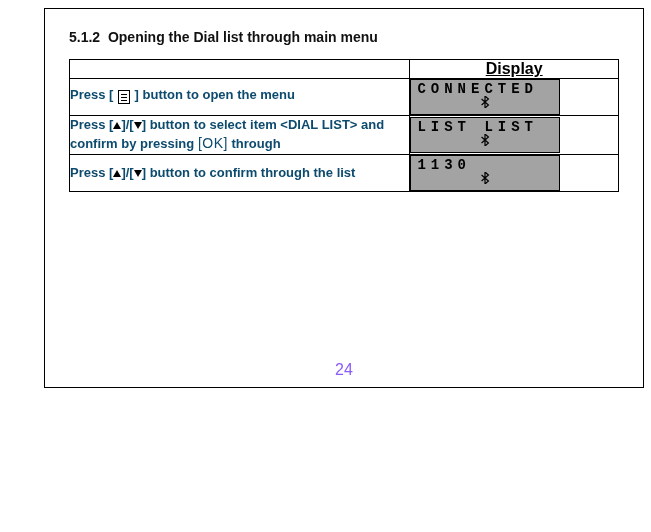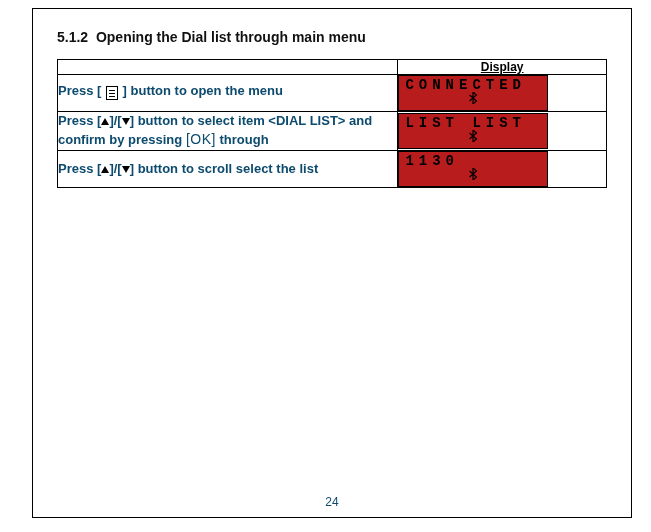--- a/index.html
+++ b/index.html
@@ -6,24 +6,24 @@
   html, body { margin: 0; padding: 0; }
   body {
     width: 651px;
     height: 532px;
     font-family: Arial, Helvetica, sans-serif;
     background: #fff;
     position: relative;
   }
   .page-frame {
     position: absolute;
-    left: 32px;
+    left: 44px;
     top: 8px;
     width: 600px;
-    height: 510px;
+    height: 380px;
     border: 1px solid #000;
     padding: 20px 24px 0 24px;
   }
   .section-title {
     font-size: 14px;
     font-weight: bold;
     color: #111;
     margin: 0 0 14px 0;
   }
   table.main {
@@ -34,21 +34,21 @@
     border: 1px solid #000;
     padding: 0;
     vertical-align: middle;
   }
   .col-step { width: 62%; }
   .col-display { width: 38%; }
   .display-header {
     text-align: center;
     font-weight: bold;
     text-decoration: underline;
-    font-size: 12px;
+    font-size: 16px;
     padding: 10px 0;
   }
   .step-cell {
     padding: 12px 16px 12px 20px;
     font-size: 13px;
     color: #0c4a6e;
     font-weight: bold;
     line-height: 1.4;
   }
   .step-cell .btn-frame {
@@ -93,21 +93,21 @@
   }
   .display-cell {
     padding: 6px 10px 6px 16px;
   }
   .lcd {
     border: 1.5px solid #000;
     width: 150px;
     height: 36px;
     position: relative;
     font-family: "Courier New", Courier, monospace;
-    background: #b91c1c;
+    background: #a3a3a3;
   }
   .lcd-text {
     position: absolute;
     left: 6px; top: 1px;
     font-size: 14px;
     letter-spacing: 5px;
     font-weight: bold;
     white-space: nowrap;
     color: #000;
   }
@@ -121,22 +121,22 @@
     width: 10px; height: 12px;
     display: inline-block;
     position: relative;
   }
   .bt-icon svg { display: block; }
   .page-number {
     position: absolute;
     bottom: 8px;
     left: 0; right: 0;
     text-align: center;
-    font-size: 12px;
-    color: #0c4a6e;
+    font-size: 16px;
+    color: #8b5cf6;
   }
   .norm { font-weight: normal; }
 </style>
 </head>
 <body>
 
 <div class="page-frame">
 
   <p class="section-title">
     <span>5.1.2</span>&nbsp;&nbsp;<span>Opening the Dial list through main menu</span>
@@ -176,21 +176,21 @@
             <span class="bt-icon"><svg viewBox="0 0 10 14" width="10" height="12">
                     <path d="M5 0 L5 14 M5 0 L9 3.5 L1 10.5 M5 14 L9 10.5 L1 3.5" stroke="#000" stroke-width="1.4" fill="none"></path>
                   </svg></span>
           </div>
         </div>
       </td>
     </tr>
 
     <tr>
       <td class="step-cell">
-        <span>Press </span>[<span class="tri-up"></span>]/[<span class="tri-down"></span>]<span> button to scroll select the list</span>
+        <span>Press </span>[<span class="tri-up"></span>]/[<span class="tri-down"></span>]<span> button to confirm through the list</span>
       </td>
       <td class="display-cell">
         <div class="lcd">
           <div class="lcd-text">1130</div>
           <div class="lcd-bt">
             <span class="bt-icon"><svg viewBox="0 0 10 14" width="10" height="12">
                     <path d="M5 0 L5 14 M5 0 L9 3.5 L1 10.5 M5 14 L9 10.5 L1 3.5" stroke="#000" stroke-width="1.4" fill="none"></path>
                   </svg></span>
           </div>
         </div>

